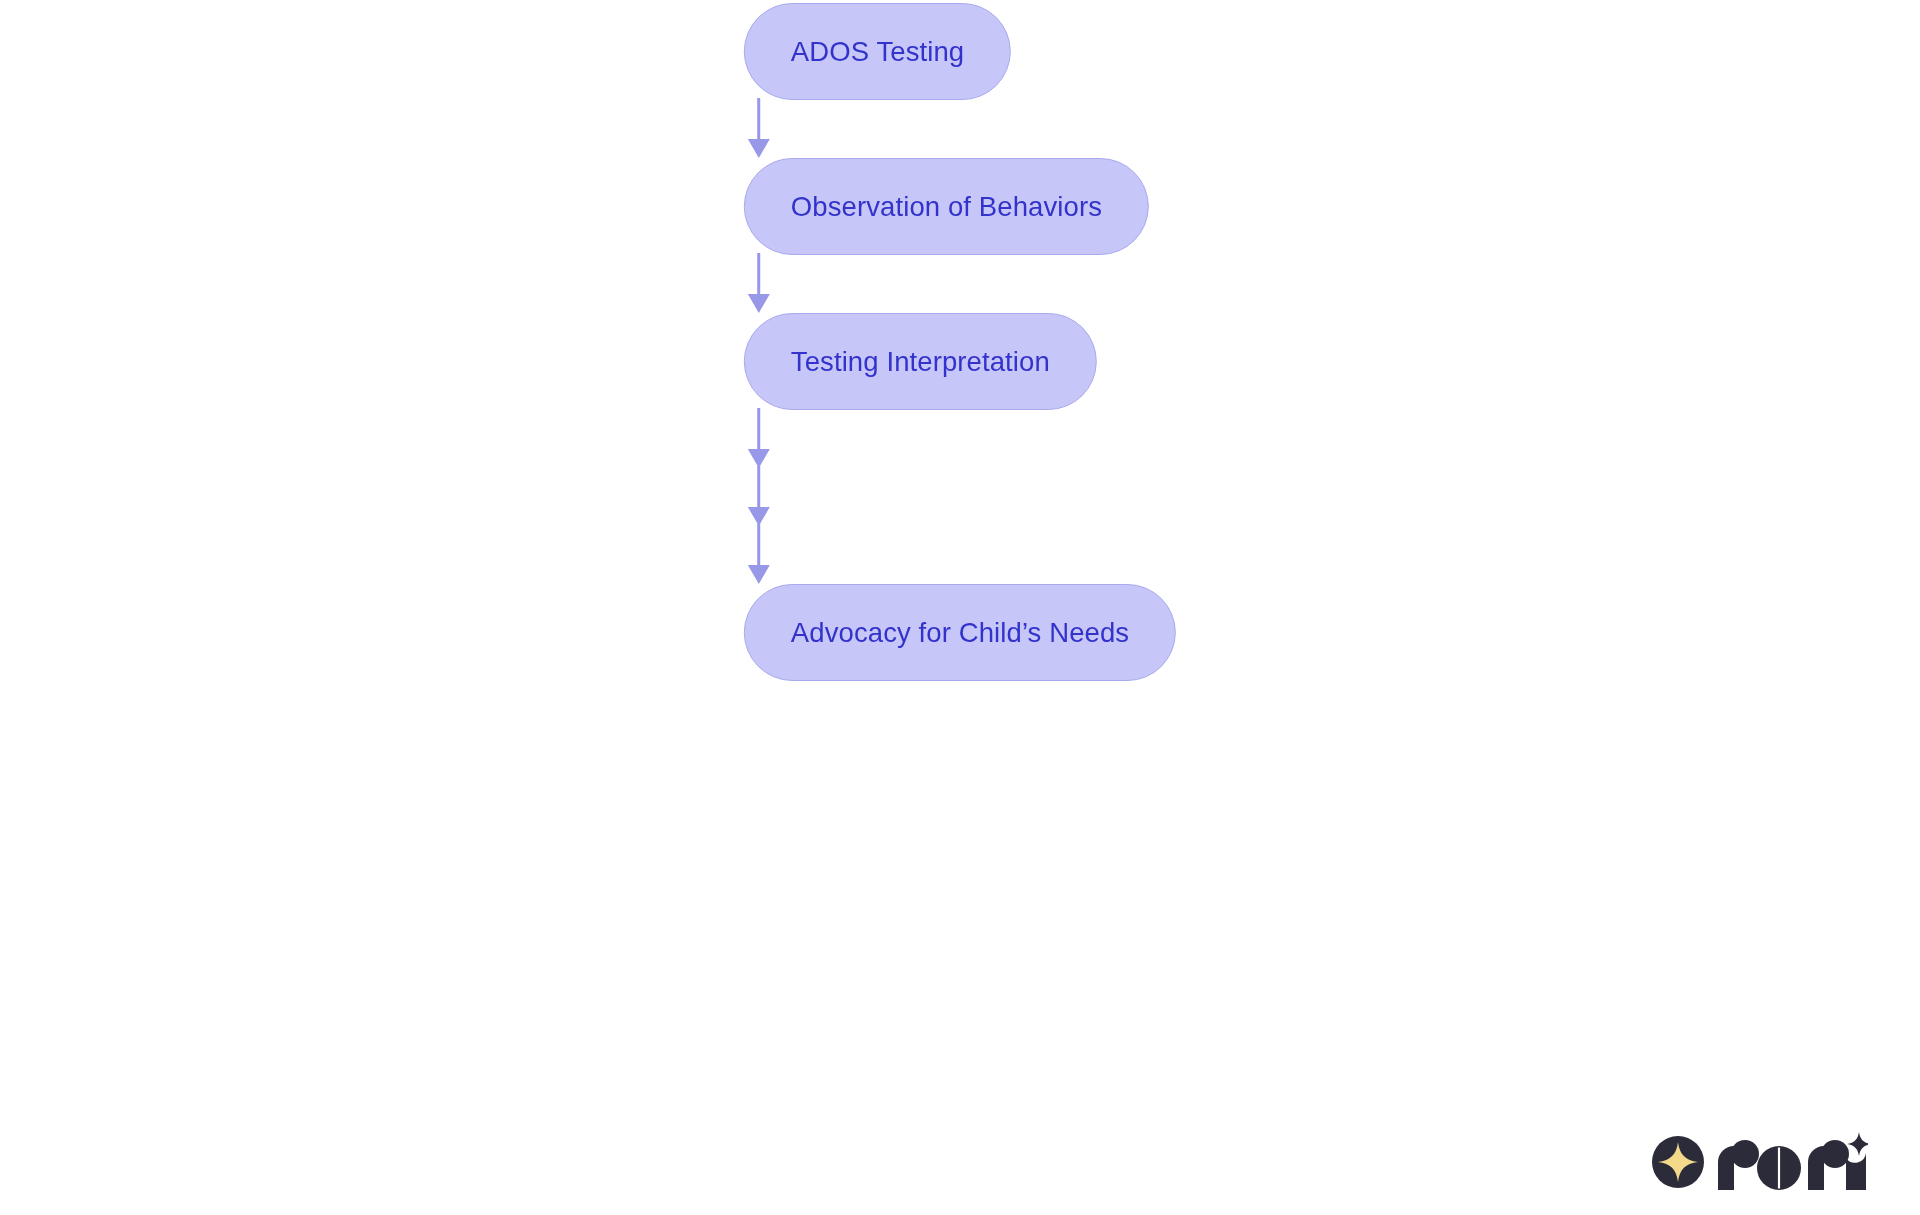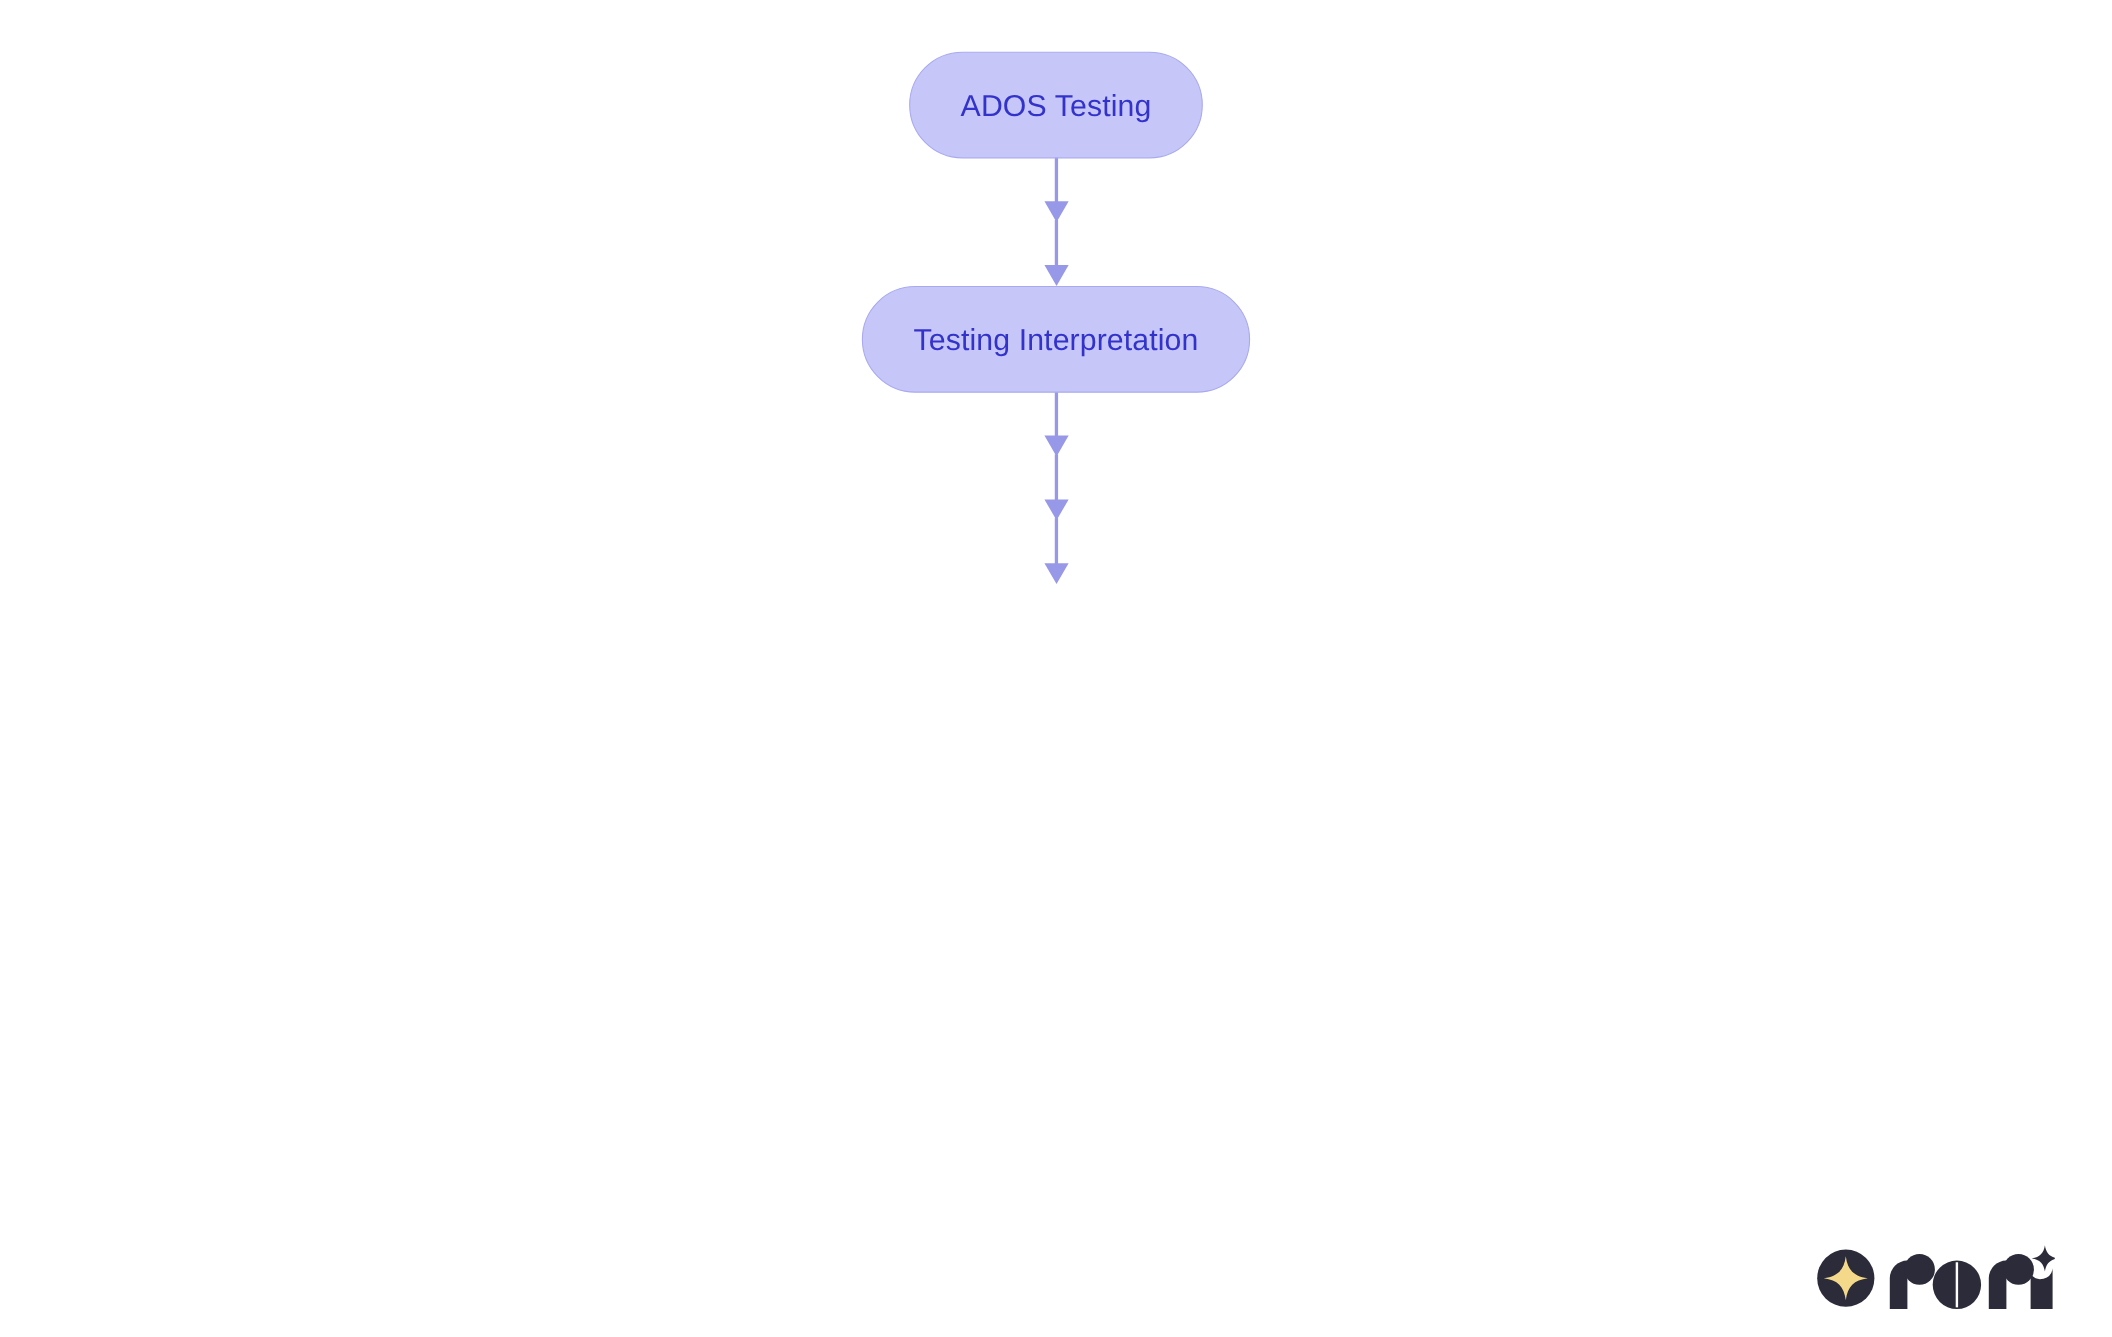--- a/index.html
+++ b/index.html
@@ -26,22 +26,21 @@
     height: 1080px;
   }
 
   .flow-col {
     position: absolute;
     left: 50%;
     transform: translateX(-50%);
     top: 3px;
     display: flex;
     flex-direction: column;
-    align-items: center;
-    margin-top: 44px;
+    align-items: flex-start;
   }
 
   
   .node {
     box-sizing: border-box;
     height: 97px;
     border-radius: 48.5px;
     background: #c6c7f8;
     border: 1.6px solid #a9aaee;
     display: flex;
@@ -107,20 +106,23 @@
 
     <div class="node">
       <span class="node-label">ADOS Testing</span>
     </div>
 
     <div class="connector">
       <div class="stem"></div>
       <div class="head"></div>
     </div>
 
+    <div class="node">
+      <span class="node-label">Observation of Behaviors</span>
+    </div>
 
     <div class="connector">
       <div class="stem"></div>
       <div class="head"></div>
     </div>
 
     <div class="node">
       <span class="node-label">Testing Interpretation</span>
     </div>
 
@@ -134,20 +136,23 @@
       <div class="stem"></div>
       <div class="head"></div>
     </div>
 
 
     <div class="connector">
       <div class="stem"></div>
       <div class="head"></div>
     </div>
 
+    <div class="node">
+      <span class="node-label">Advocacy for Child’s Needs</span>
+    </div>
 
   </div>
 </div>
 
 <div id="logo">
 
   <svg width="54" height="54" viewBox="0 0 54 54">
     <circle cx="27" cy="27" r="26" fill="#2b2b3a"></circle>
     <path d="M27 7 C28.6 19.6 34.4 25.4 47 27 C34.4 28.6 28.6 34.4 27 47 C25.4 34.4 19.6 28.6 7 27 C19.6 25.4 25.4 19.6 27 7 Z" fill="#f5d98b"></path>
   </svg>

